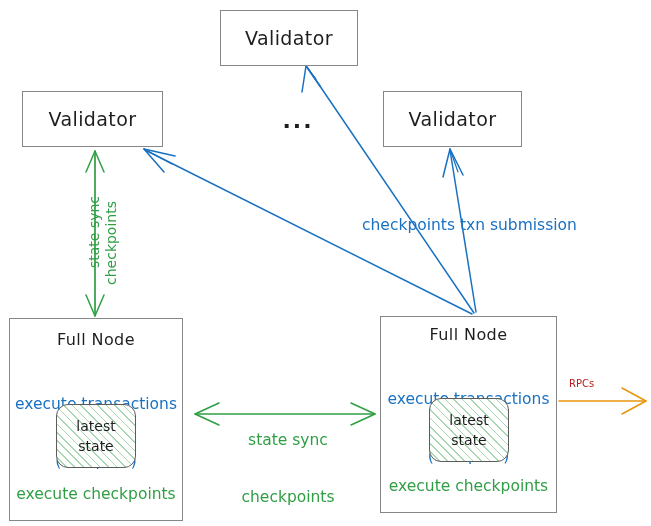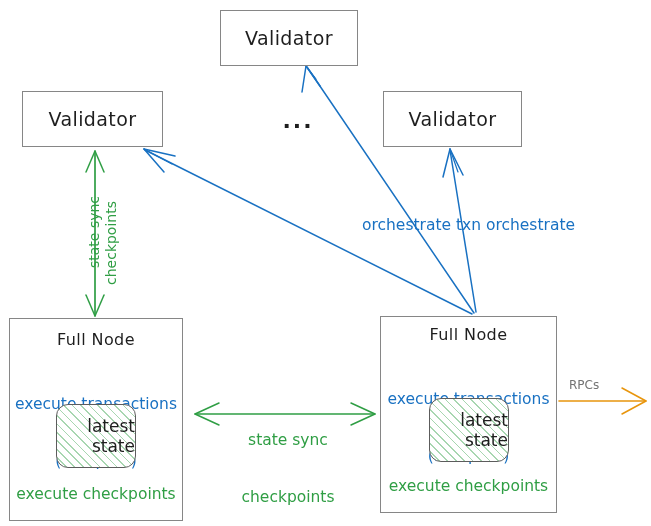--- a/index.html
+++ b/index.html
@@ -18,33 +18,33 @@
     font-family:"DejaVu Sans", sans-serif;
   }
   .validator-title{
     font-size:19px;color:#1e1e1e;letter-spacing:.4px;
   }
   .fullnode-title{
     font-size:16px;color:#1e1e1e;letter-spacing:.4px;
   }
   .blue-txt{color:#1971c2;font-size:15.5px;line-height:19px;}
   .green-txt{color:#2f9e44;font-size:15.5px;line-height:19px;}
-  .orange-txt{color:#737373;font-size:12px;}
+  .orange-txt{color:#b91c1c;font-size:10px;}
   .ellipsis{font-size:22px;color:#1e1e1e;letter-spacing:2px;font-weight:bold;}
   .latest-state{
     position:absolute;border:1.6px solid #5c5c5c;border-radius:12px;
     box-sizing:border-box;
     background-color:#ffffff;
     background-image:repeating-linear-gradient(45deg,
       rgba(47,158,68,.42) 0px, rgba(47,158,68,.42) 1.1px,
       rgba(255,255,255,0) 1.1px, rgba(255,255,255,0) 6px);
   }
   .latest-state .inner{
     position:absolute;left:0;right:0;top:50%;transform:translateY(-50%);
-    text-align:right;font-size:17px;line-height:20px;color:#1e1e1e;
+    text-align:center;font-size:14px;line-height:20px;color:#1e1e1e;
   }
   .rot-label{
     position:absolute;transform-origin:left top;
     transform:rotate(-90deg);
     white-space:pre;font-size:14px;line-height:17px;color:#2f9e44;
   }
   .center-x{left:0;right:0;}
 </style>
 </head>
 <body>
@@ -104,21 +104,21 @@
   <div class="node-box" style="left:22px;top:91px;width:141px;height:56px;">
     <div class="lbl validator-title center-x" style="top:16px;text-align:center;">Validator</div>
   </div>
 
   <div class="node-box" style="left:383px;top:91px;width:139px;height:56px;">
     <div class="lbl validator-title center-x" style="top:16px;text-align:center;">Validator</div>
   </div>
 
   <div class="lbl ellipsis" style="left:278px;top:108px;width:40px;text-align:center;">...</div>
 
-  <div class="lbl blue-txt" style="left:362px;top:216px;">orchestrate txn orchestrate</div>
+  <div class="lbl blue-txt" style="left:362px;top:216px;">checkpoints txn submission</div>
 
   <div class="rot-label" style="left:86px;top:268px;"><span>state sync</span></div>
   <div class="rot-label" style="left:103px;top:285px;"><span>checkpoints</span></div>
 
   <div class="lbl green-txt" style="left:228px;top:393px;width:120px;text-align:center;">
     <div>state sync</div>
     <div>checkpoints</div>
   </div>
 
   <div class="lbl orange-txt" style="left:569px;top:378px;">RPCs</div>

